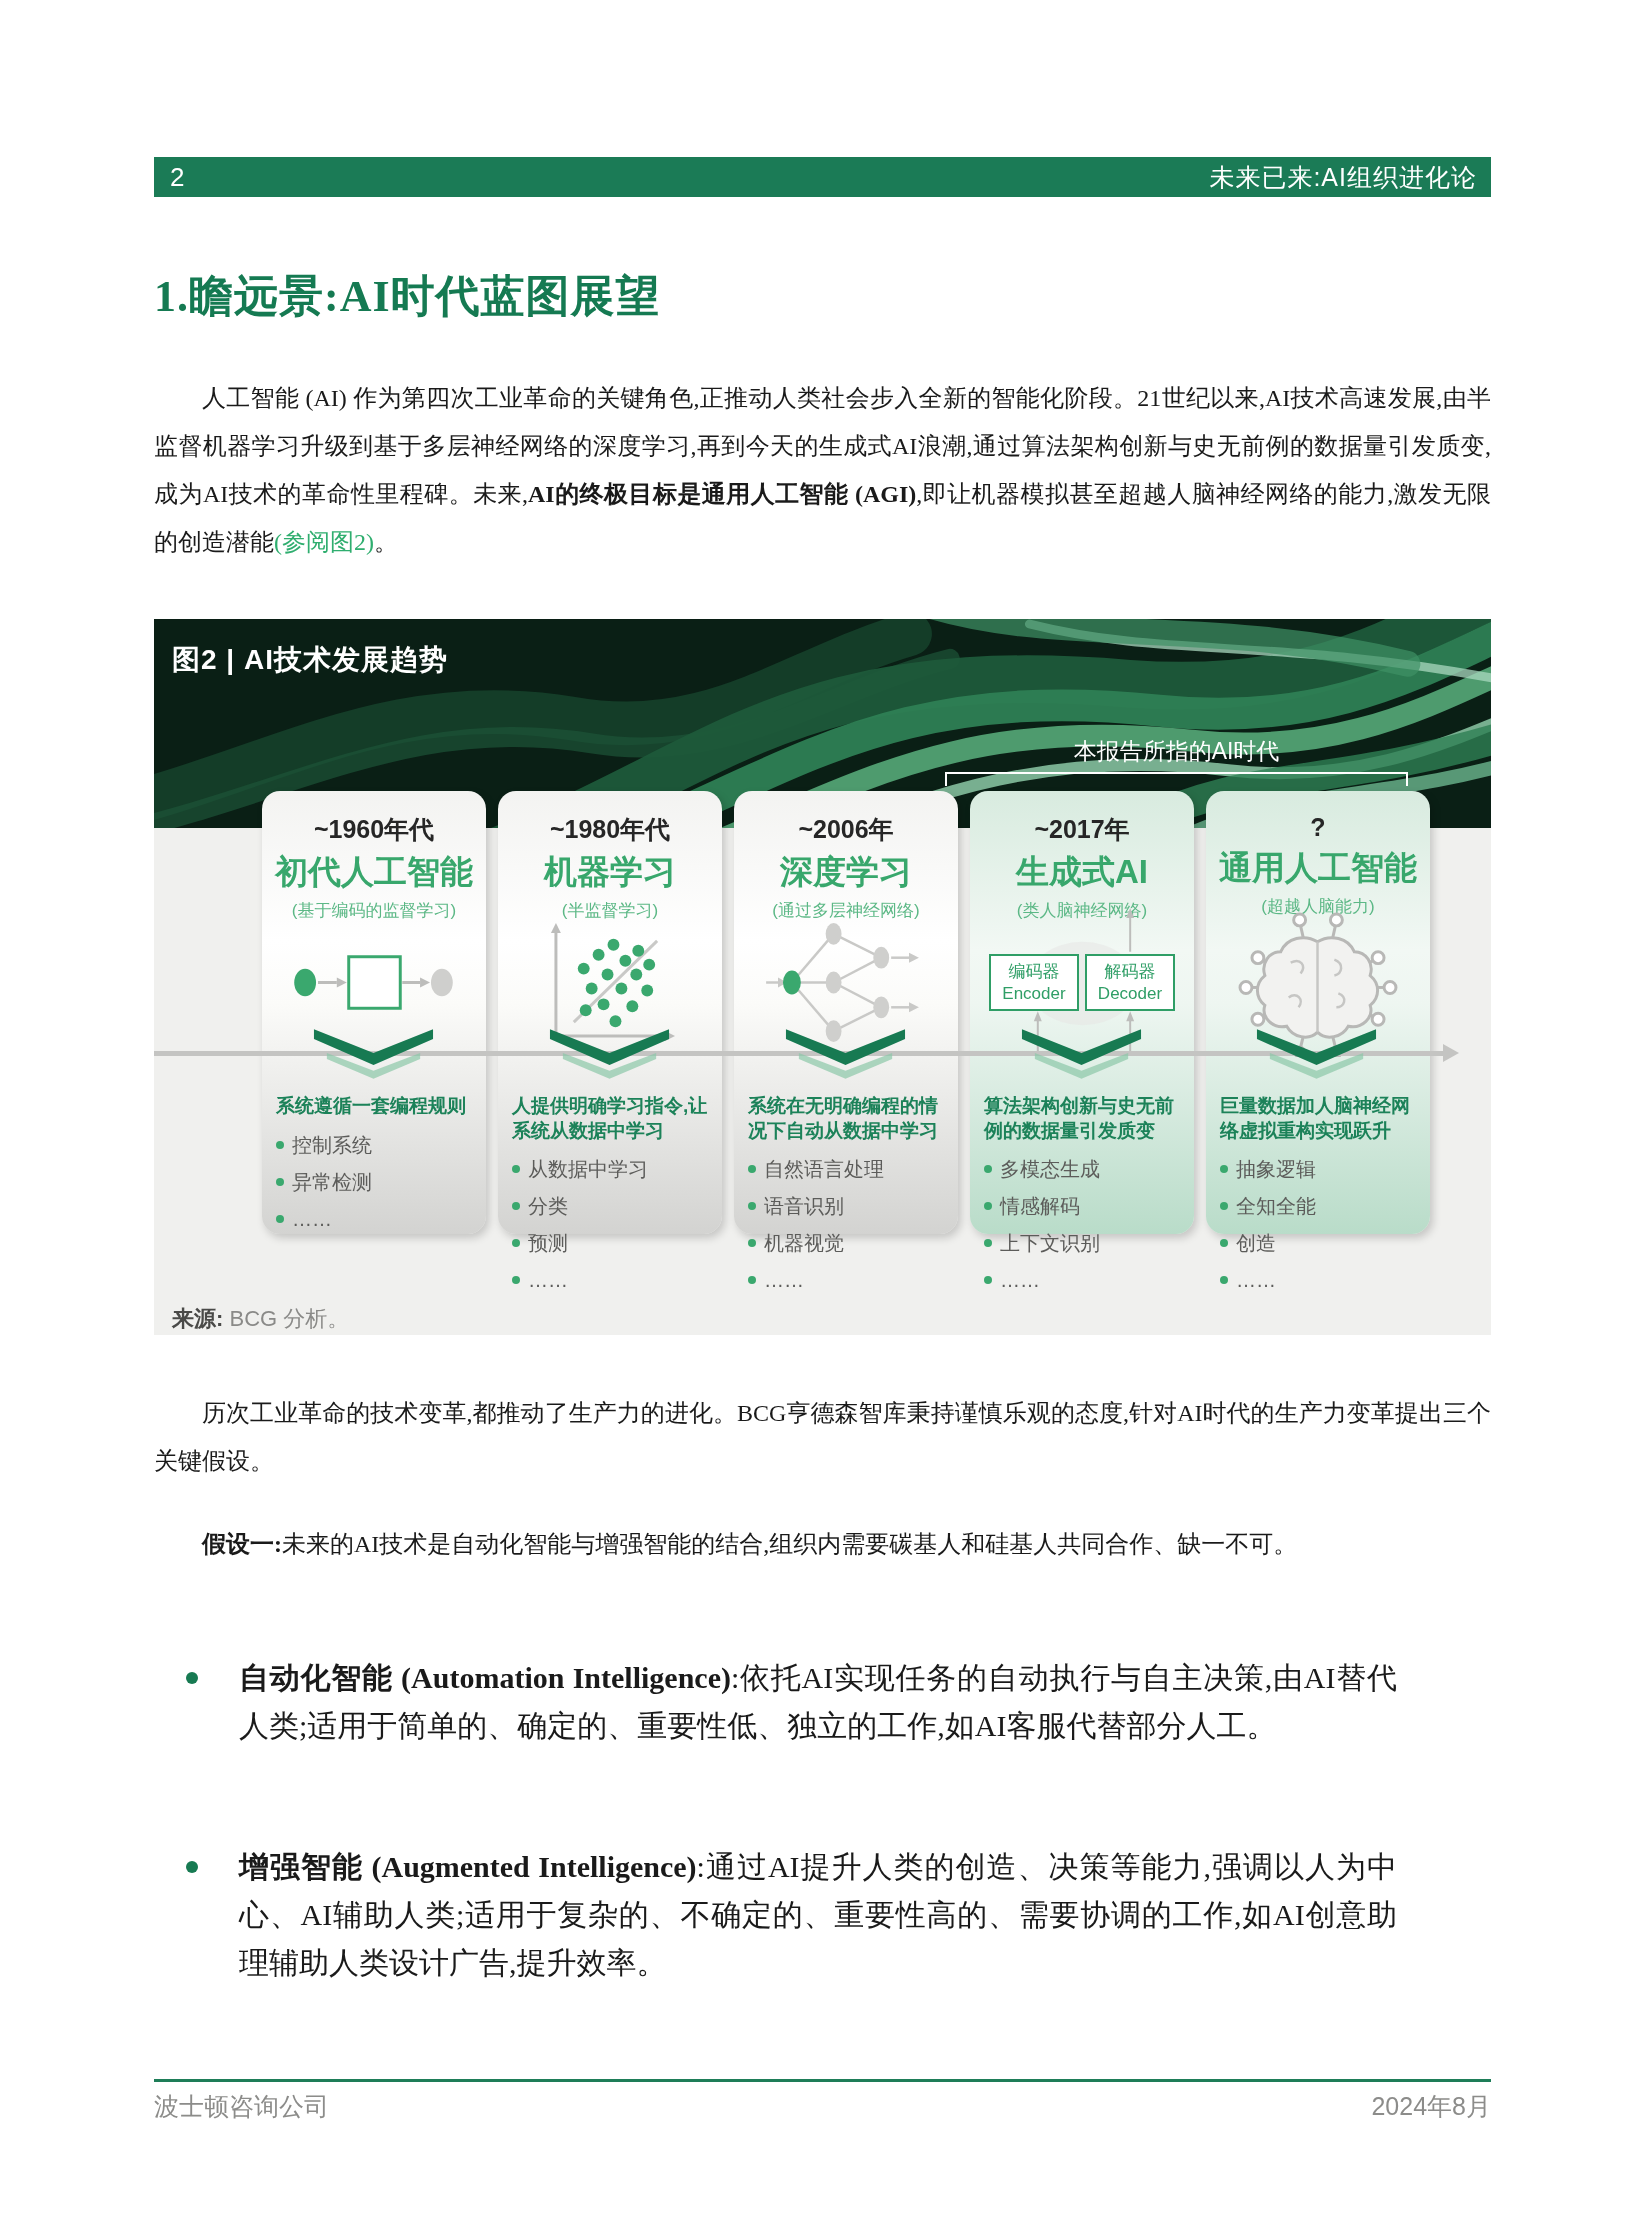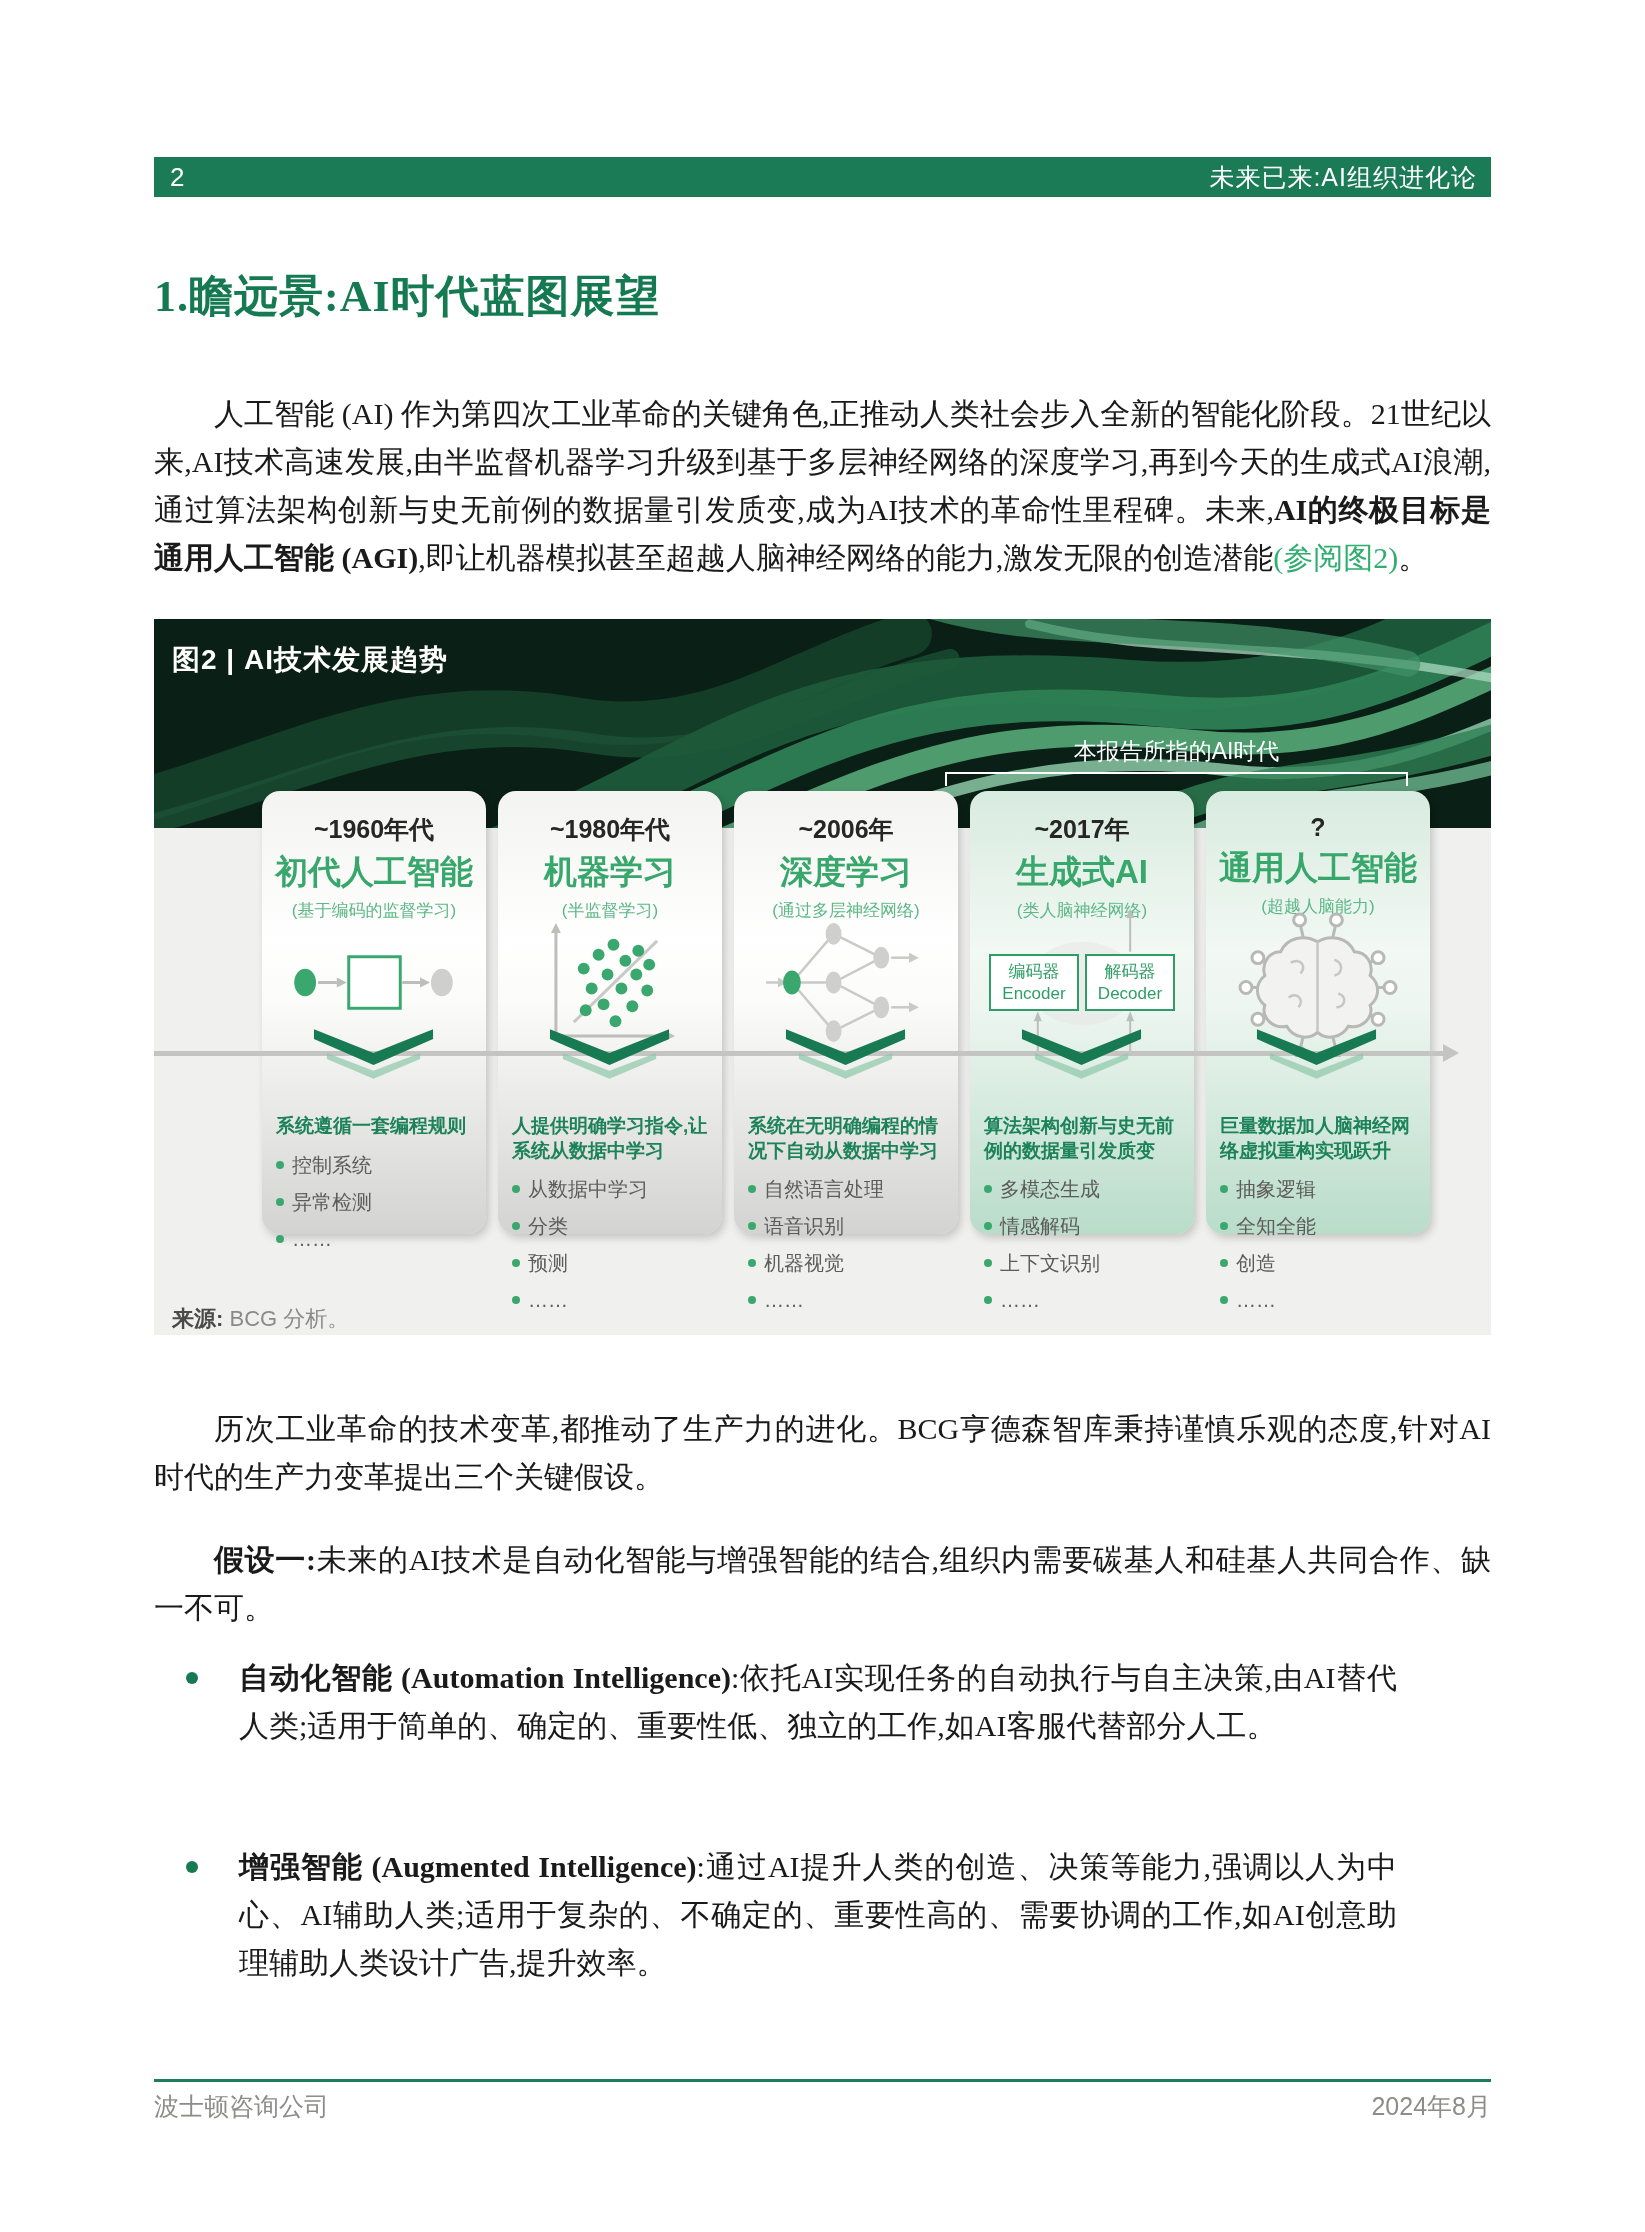--- a/index.html
+++ b/index.html
@@ -15,22 +15,22 @@
     justify-content:space-between; padding:0 14px 0 16px;
     font-family:"Liberation Sans","DejaVu Sans",sans-serif; }
   .header-bar .pagenum { font-size:26px; }
   .header-bar .doctitle { font-size:25px; letter-spacing:1px; }
 
   
   .section-title { left:154px; top:267px; width:1337px;
     color:#157a52; font-size:44px; font-weight:bold; letter-spacing:1px; }
 
   
-  .para { left:154px; width:1337px; font-size:30px; line-height:48px;
-    text-align:justify; text-indent:2em;margin-top:16px; }
+  .para { left:154px; width:1337px; font-size:24px; line-height:48px;
+    text-align:justify; text-indent:2em; }
   .p1 { top:374px; }
   .p2 { top:1389px; }
   .p3 { top:1520px; }
   .bold { font-weight:bold; }
   .green-link { color:#2fae6f; }
 
   
   .bullet { left:154px; width:1243px; position:absolute; }
   .b1 { top:1654px; }
   .b2 { top:1843px; }
@@ -55,21 +55,21 @@
   .card { width:224px; height:443px; border-radius:18px;
     box-shadow:3px 4px 8px rgba(0,0,0,.18); position:relative; text-align:center; }
   .card.gray  { background:linear-gradient(180deg,#f3f3f1 0%,#ffffff 34%,#fbfbf9 48%,#d3d3d1 100%); }
   .card.green { background:linear-gradient(180deg,#d8ebdf 0%,#f2f8f4 36%,#eef6f1 48%,#b9dcc9 100%); }
   .card-date { margin-top:22px; font-size:25px; font-weight:bold; color:#262626; }
   .card-title { margin-top:4px; font-size:33px; font-weight:bold; color:#38a76c; }
   .card-sub { margin-top:4px; font-size:17px; color:#5cb886; }
   .card-icon { position:absolute; left:0; right:0; top:127px; height:129px;
     display:flex; align-items:center; justify-content:center; }
   .card-body { position:absolute; left:14px; right:12px; top:303px; text-align:left; }
-  .card-head { font-size:19px; font-weight:bold; color:#1c8259; line-height:1.3;margin-top:20px; }
+  .card-head { font-size:19px; font-weight:bold; color:#1c8259; line-height:1.3; }
   .card-bullets { list-style:none; margin-top:8px; }
   .card-bullets li { position:relative; padding-left:16px; font-size:20px; color:#5c5c5a;
     line-height:1.85; }
   .card-bullets li::before { content:""; position:absolute; left:0; top:14px; width:8px;
     height:8px; border-radius:50%; background:#3aa86e; }
 
   .timeline { position:absolute; left:0; top:432px; width:1289px; height:5px;
     background:#c4c4c2; z-index:2; }
   .timeline::after { content:""; position:absolute; right:-16px; top:-7px;
     border-left:16px solid #c4c4c2; border-top:9px solid transparent;

